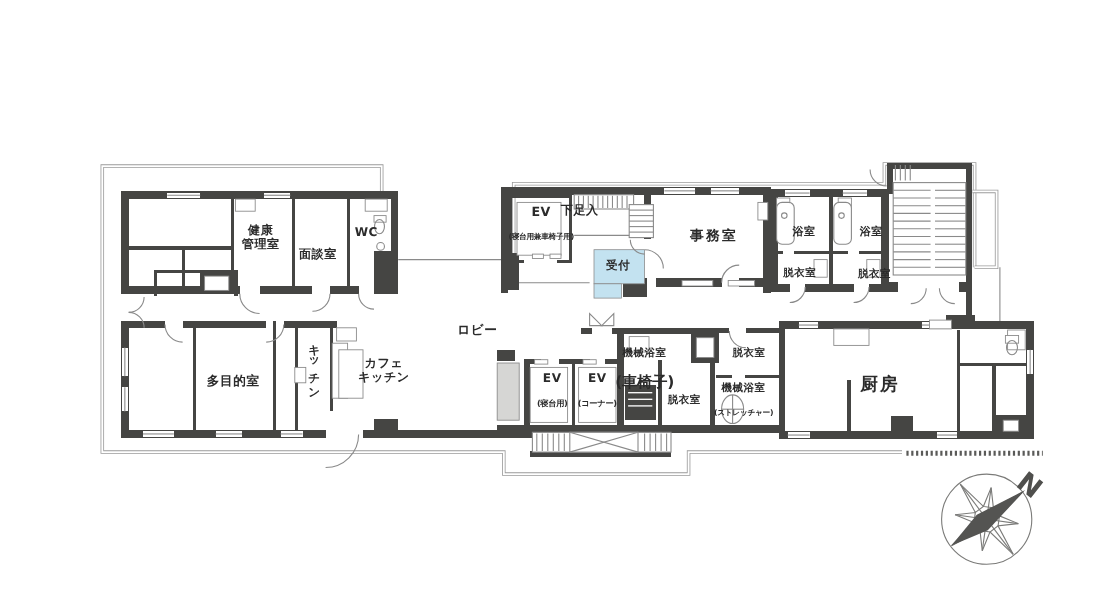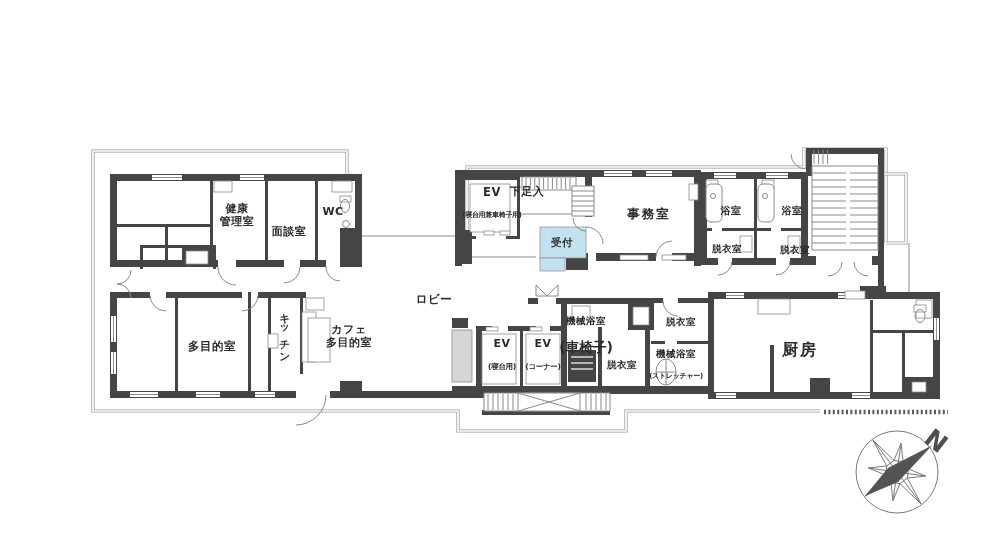--- a/index.html
+++ b/index.html
@@ -318,21 +318,21 @@
       <polygon points="932,445.5 888,468 865,496 898,482" class="cdart"></polygon>
     </svg>
 
   <div class="lbl" style="left:237px;top:216px">健康
 管理室</div>
   <div class="lbl" style="left:289px;top:232px">面談室</div>
   <div class="lbl" style="left:333px;top:212px;font-size:11px">WC</div>
   <div class="lbl" style="left:212px;top:347px;font-size:11.5px">多目的室</div>
   <div class="lbl v" style="left:285px;top:332px;font-size:10.5px">キッチン</div>
   <div class="lbl" style="left:349px;top:337px">カフェ
-多目的室</div>
+キッチン</div>
   <div class="lbl" style="left:434px;top:300px;font-size:11.5px">ロビー</div>
 
   <div class="lbl grp" style="left:492px;top:203px">
     <span class="t1" style="font-size:11.5px">EV</span>
     <span class="t2" style="font-size:7px">(寝台用兼車椅子用)</span>
   </div>
   <div class="lbl" style="left:527px;top:192px">下足入</div>
   <div class="lbl" style="left:562px;top:242px;font-size:10.5px">受付</div>
   <div class="lbl" style="left:649px;top:214px;font-size:12.5px;letter-spacing:2px">事務室</div>
 

